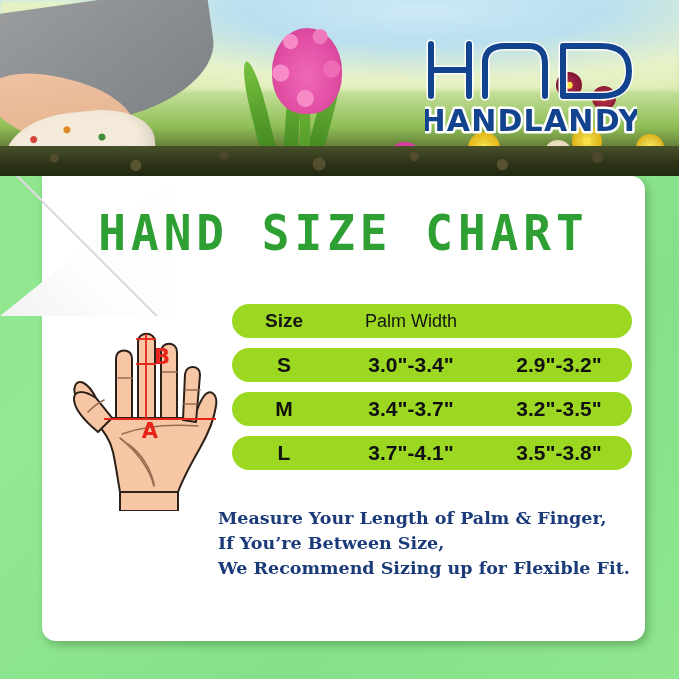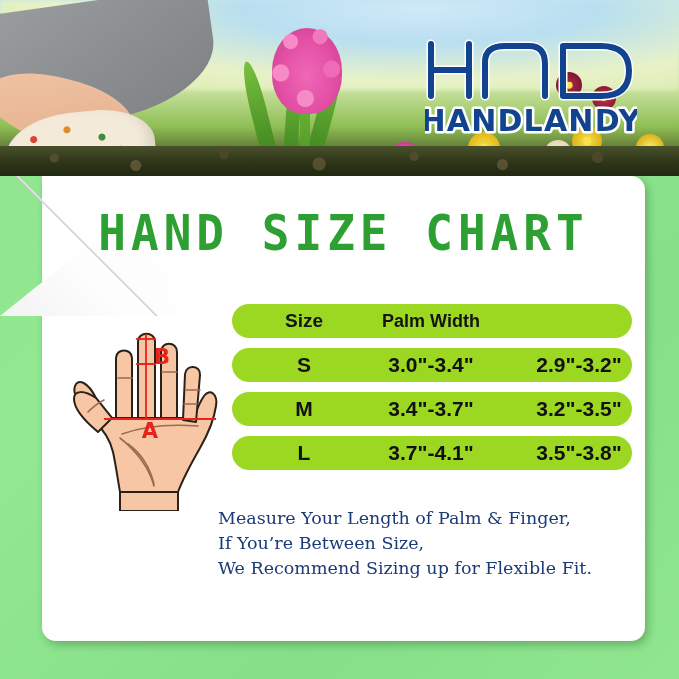--- a/index.html
+++ b/index.html
@@ -112,28 +112,28 @@
   
   .hand{position:absolute;left:16px;top:110px;width:180px;height:225px;}
 
   
   .tbl{position:absolute;left:190px;top:128px;width:400px;}
   .row{display:flex;align-items:center;height:34px;margin-bottom:10px;
        background:#9cd821;border-radius:17px;}
   .row.hdr .c{font-size:19px;font-weight:bold;color:#141414;}
   .c{flex:0 0 auto;text-align:center;color:#111;font-size:21px;font-weight:bold;
      font-family:"Liberation Sans",sans-serif;}
-  .c1{width:104px;margin-left:20px;}
+  .c1{width:104px;}
   .c2{width:150px;}
   .c3{width:146px;}
-  .row.hdr .c2,.row.hdr .c3{font-weight:bold;font-size:18px;}
+  .row.hdr .c2,.row.hdr .c3{font-weight:normal;font-size:18px;}
 
   
   .note{position:absolute;left:176px;top:330px;width:420px;
-        font-family:"DejaVu Serif",serif;font-weight:normal;
+        font-family:"DejaVu Serif",serif;font-weight:bold;
         font-size:17.5px;line-height:25px;color:#1a3a78;}
   .note div{white-space:nowrap;}
 </style>
 </head>
 <body>
 
 <div id="root">
 
   <div class="photo">
     <div class="sky"></div>

